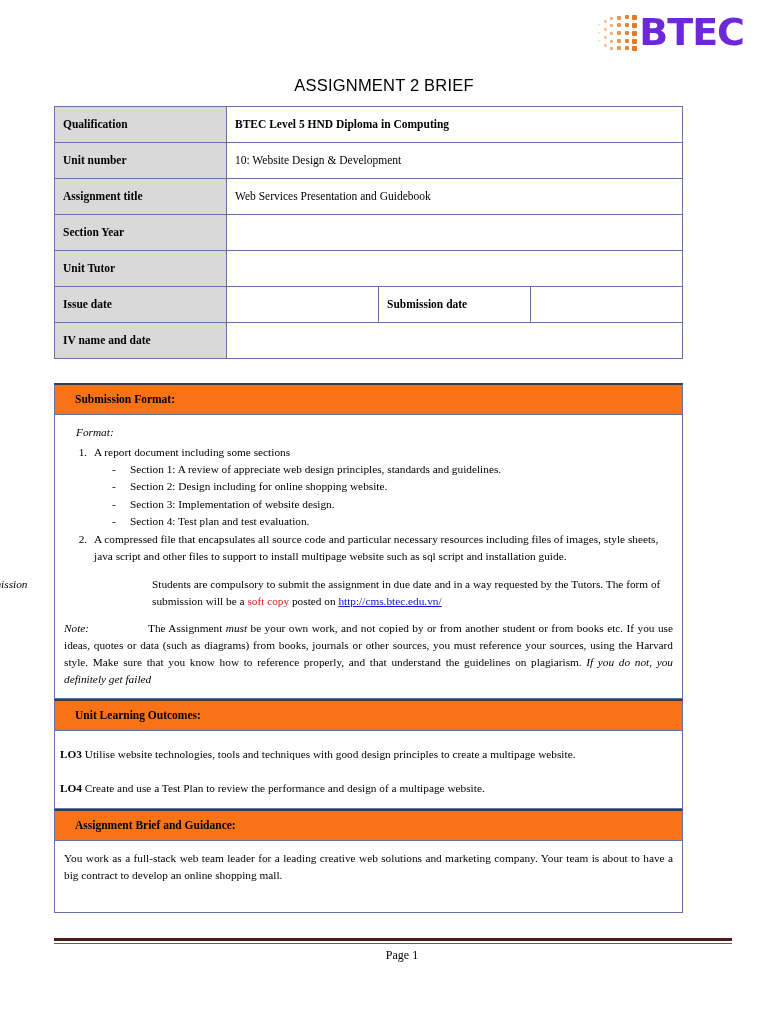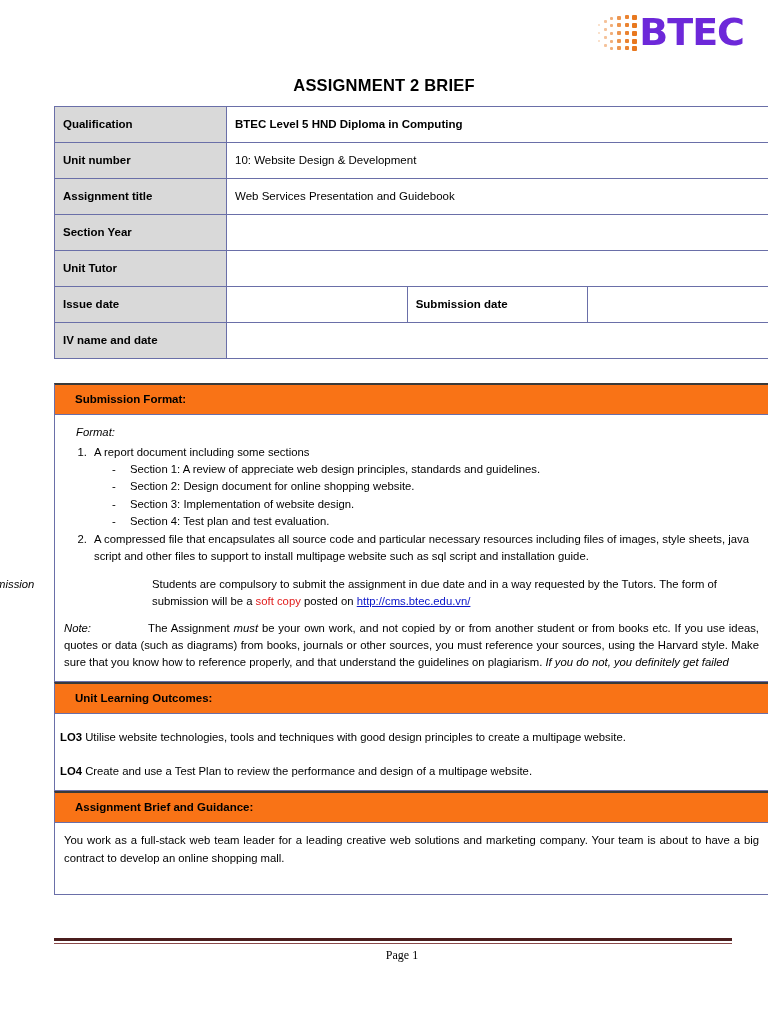--- a/index.html
+++ b/index.html
@@ -47,30 +47,31 @@
   }
 
   
   .doc-title {
     position: absolute;
     top: 76px;
     left: 0;
     width: 768px;
     text-align: center;
     font-size: 16.5px;
-    font-weight: bold;
+    font-weight: normal;
     letter-spacing: .2px;
   }
 
   
   .page {
     position: absolute;
     left: 54px;
     top: 106px;
-    width: 715px;
+    width: 629px;
+    font-family: Liberation Serif, serif;
   }
 
   
   table.info {
     width: 100%;
     border-collapse: collapse;
     table-layout: fixed;
   }
   table.info td {
     border: 1px solid #6a6fa8;
@@ -269,21 +270,21 @@
   <div class="sec-head">Submission Format:</div>
   <div class="sec-body">
 
     <div class="fmt-label">Format:</div>
 
     <ol class="numlist">
       <li>
         <span>A report document including some sections</span>
         <ul class="dashlist">
           <li>Section 1: A review of appreciate web design principles, standards and guidelines.</li>
-          <li>Section 2: Design document for online shopping website.</li>
+          <li>Section 2: Design including for online shopping website.</li>
           <li>Section 3: Implementation of website design.</li>
           <li>Section 4: Test plan and test evaluation.</li>
         </ul>
       </li>
       <li>
         <span>A compressed file that encapsulates all source code and particular necessary resources including files of images, style sheets, java script and other files to support to install multipage website such as sql script and installation guide.</span>
       </li>
     </ol>
 
     <p class="hang"><span class="tag">Submission</span><span>Students are compulsory to submit the assignment in due date and in a way requested by the Tutors. The form of submission will be a </span><span class="red">soft copy</span><span> posted on </span><a class="link" href="#">http://cms.btec.edu.vn/</a></p>

